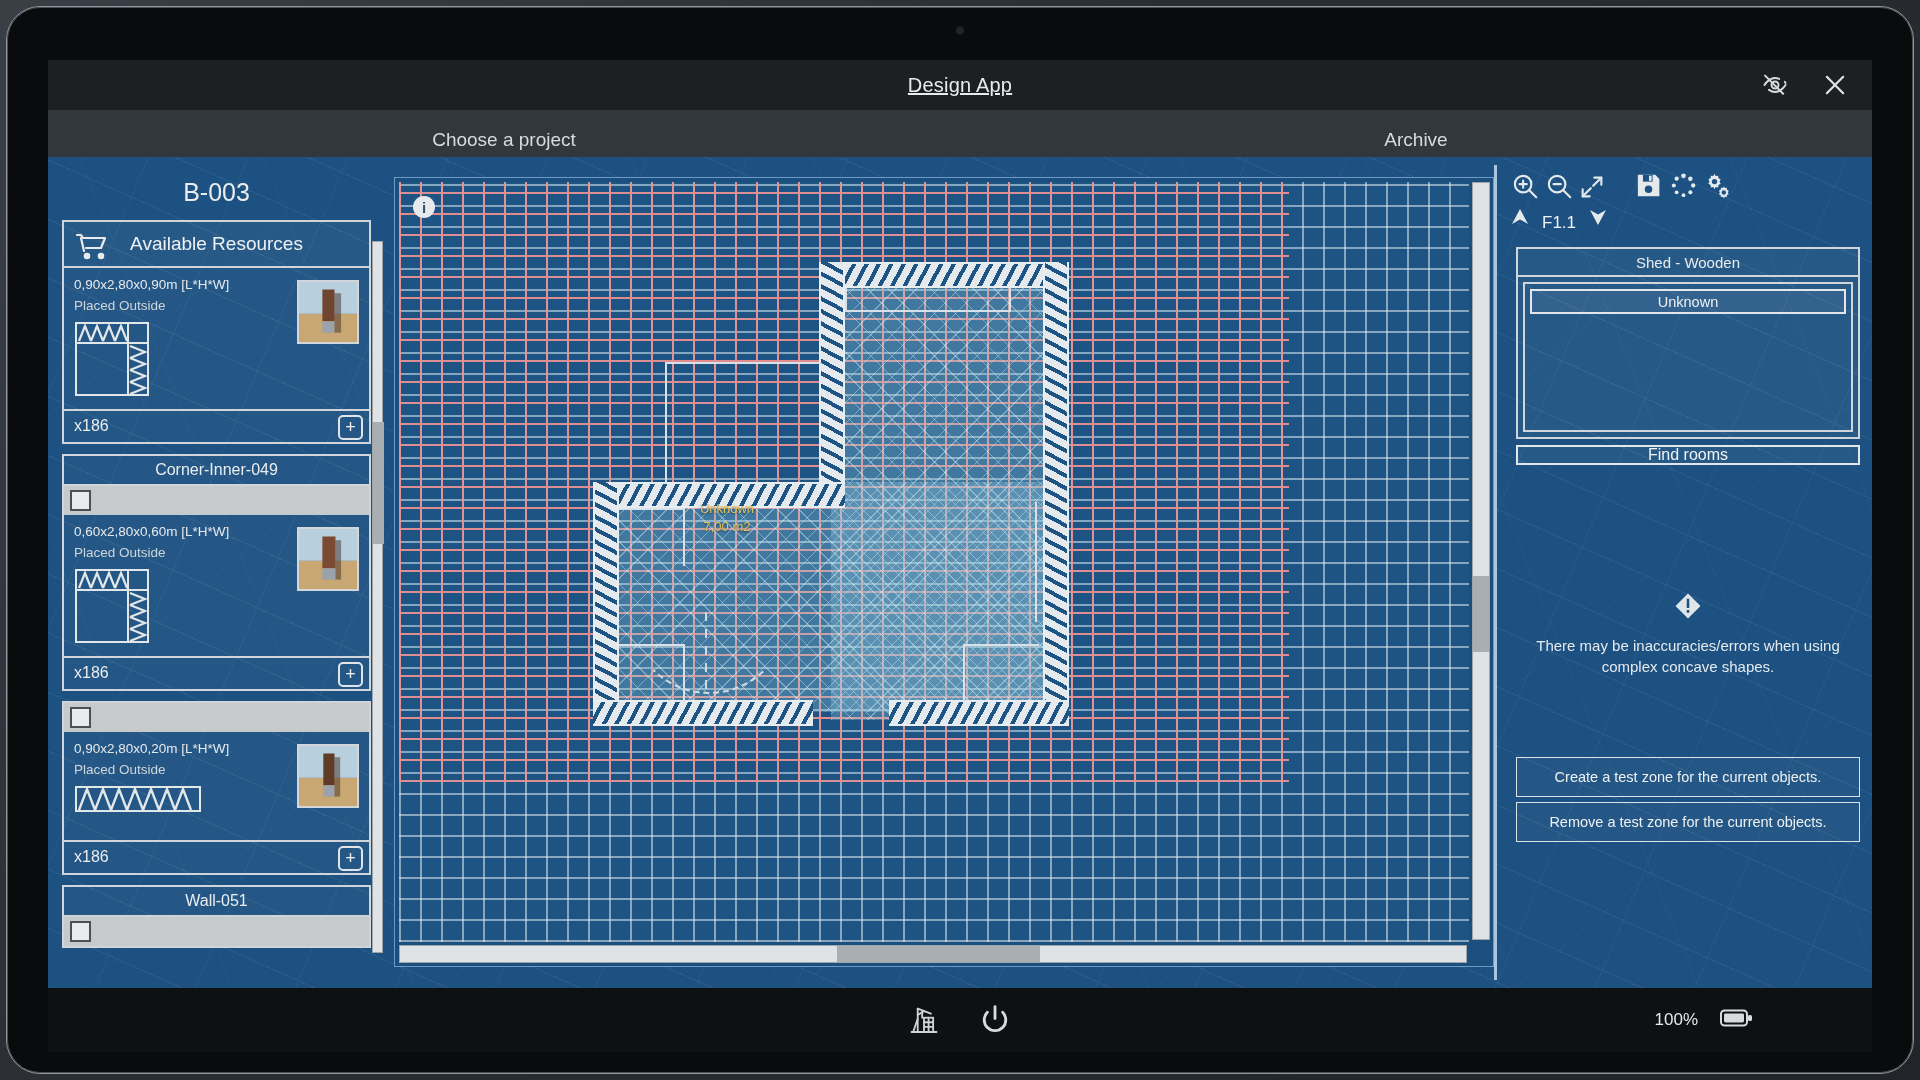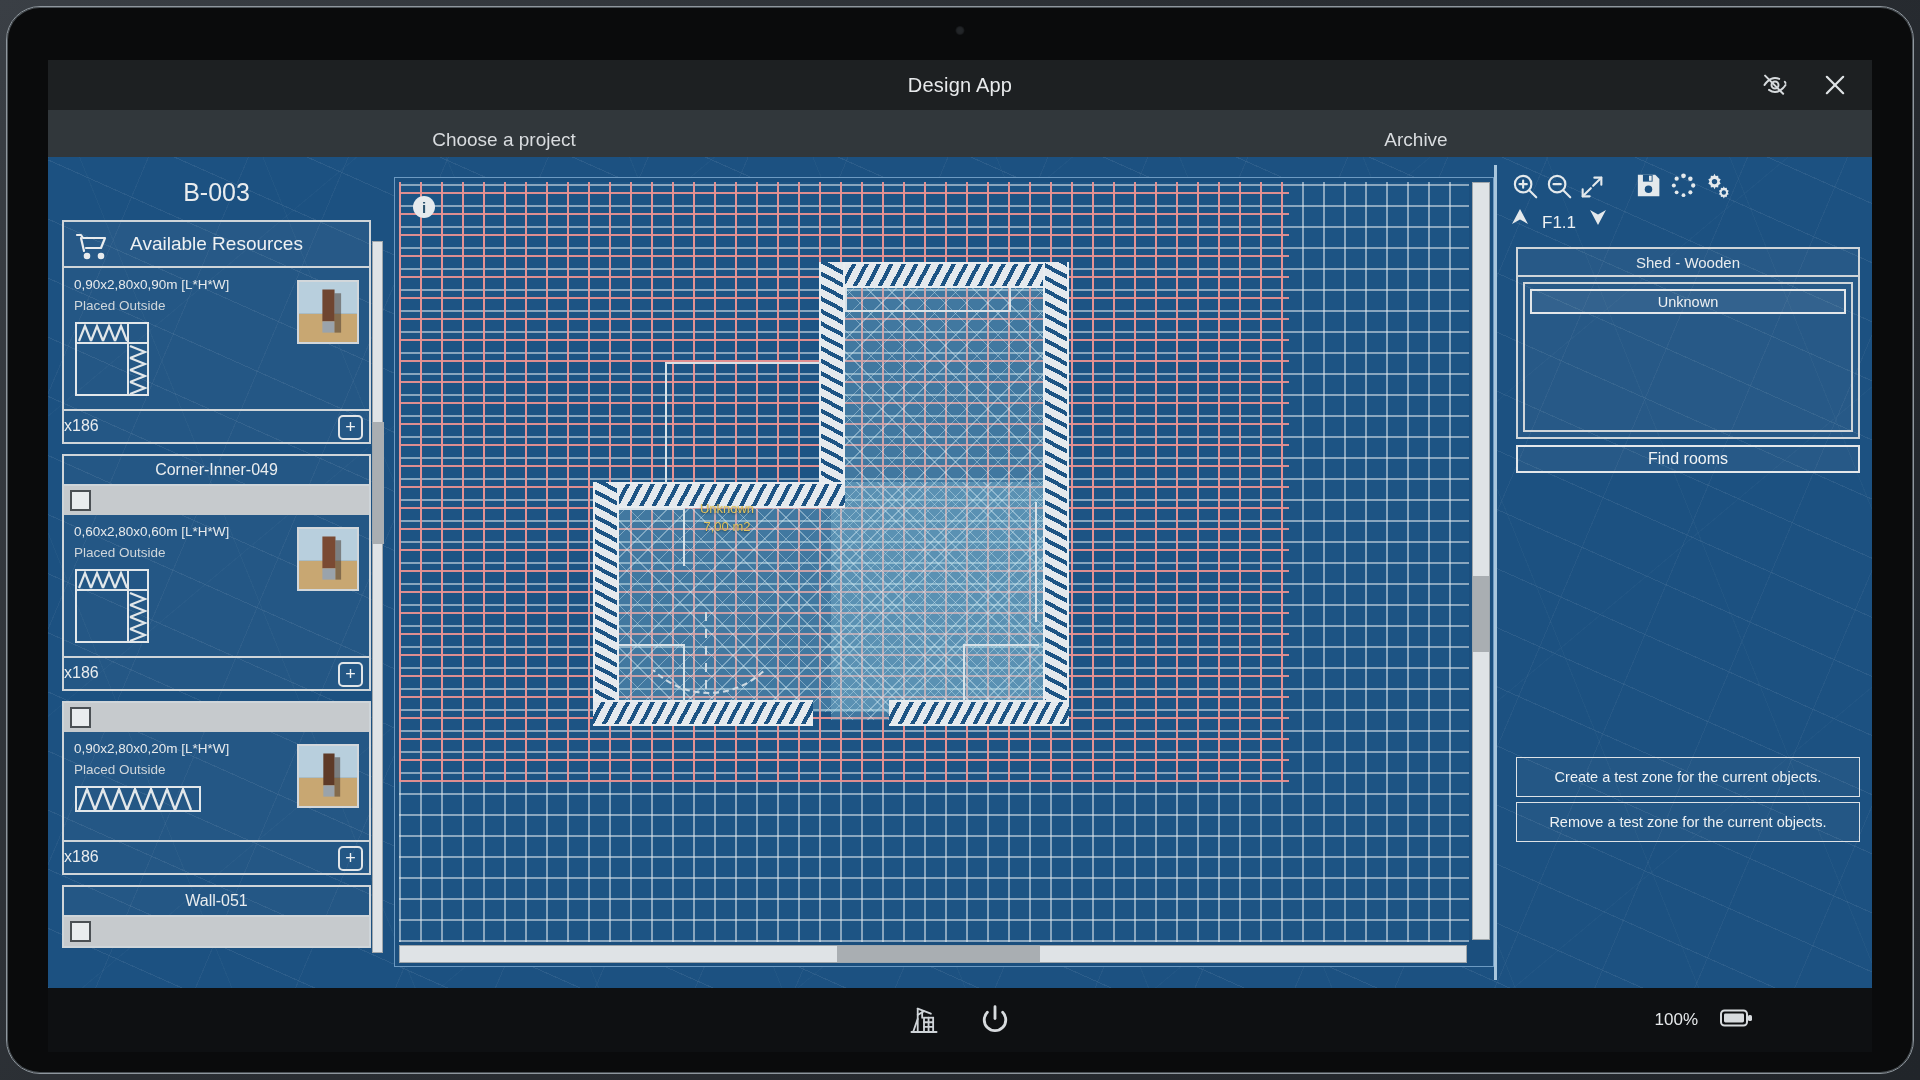--- a/index.html
+++ b/index.html
@@ -26,21 +26,21 @@
     position:absolute; left:48px; top:60px; width:1824px; height:928px;
     background:#22262a; overflow:hidden;
   }
 
   
   #titlebar {
     position:absolute; left:0; top:0; width:100%; height:50px;
     background:#1d2022;
     display:flex; align-items:center; justify-content:center;
   }
-  #titlebar .title { color:#e8eaec; font-size:20px; letter-spacing:.2px; }
+  #titlebar .title { color:#e8eaec; font-size:20px; letter-spacing:.2px;text-decoration:underline; }
   #titlebar .tb-actions {
     position:absolute; right:22px; top:0; height:50px;
     display:flex; align-items:center; gap:30px;
   }
   .tb-btn { width:30px; height:30px; display:flex; align-items:center; justify-content:center; cursor:pointer; }
   .tb-btn svg { display:block; }
 
   
   #tabbar {
     position:absolute; left:0; top:50px; width:100%; height:60px;
@@ -103,21 +103,21 @@
   }
   .card-info{ position:relative; padding:7px 10px 8px 10px; min-height:108px; }
   .dim{ color:#e7eaec; font-size:13.5px; line-height:1.5; }
   .placed{ color:#cfd6db; font-size:13.5px; line-height:1.6; }
   .thumb{
     position:absolute; right:10px; top:12px; width:62px; height:64px;
     border:2px solid #d2d7db; overflow:hidden;
   }
   .card-count{
     position:relative; height:33px; border-top:2px solid #cfd5d9;
-    display:flex; align-items:center; 
+    display:flex; align-items:center; padding-left:10px;
     color:#e9ecee; font-size:16px;
   }
   .plus{
     position:absolute; right:6px; top:4px; width:25px; height:25px;
     border:2px solid #e1e5e8; border-radius:5px;
     display:flex; align-items:center; justify-content:center;
     color:#eef1f3; font-size:18px; line-height:1; cursor:pointer;
   }
 
   
@@ -222,21 +222,21 @@
     position:absolute; left:5px; right:5px; top:33px; bottom:5px;
     border:2px solid #cfd5d9;
   }
   #rp-selected{
     position:absolute; left:5px; right:5px; top:5px; height:25px;
     border:2px solid #e3e7ea; background:rgba(255,255,255,.06);
     display:flex; align-items:center; justify-content:center;
     color:#eef1f3; font-size:14.5px; cursor:pointer;
   }
   #rp-find{
-    position:absolute; left:22px; right:12px; top:288px; height:28px;
+    position:absolute; left:22px; right:12px; top:288px; height:20px;
     border:2px solid #e3e7ea; background:rgba(255,255,255,.05);
     display:flex; align-items:center; justify-content:center;
     color:#f0f3f5; font-size:16px; cursor:pointer;
   }
   #rp-warn{
     position:absolute; left:24px; right:14px; top:434px; text-align:center;
   }
   #rp-warn .msg{ color:#e6eaed; font-size:15px; line-height:1.42; margin-top:10px; }
   .rp-action{
     position:absolute; left:22px; right:12px; height:40px;
@@ -552,20 +552,30 @@
 
         <div class="rp-box" id="rp-group">
           <div class="hdr">Shed - Wooden</div>
           <div id="rp-inner">
             <div id="rp-selected">Unknown</div>
           </div>
         </div>
 
         <div id="rp-find">Find rooms</div>
 
+        <div id="rp-warn">
+          <span>
+            <svg width="30" height="30" viewBox="0 0 24 24">
+              <path d="M12 2 L22 12 L12 22 L2 12 Z" fill="#e0e5e9"></path>
+              <rect x="11" y="6.2" width="2" height="7.4" fill="#1c5181"></rect>
+              <rect x="11" y="15.2" width="2" height="2.2" fill="#1c5181"></rect>
+            </svg>
+          </span>
+          <div class="msg">There may be inaccuracies/errors when using complex concave shapes.</div>
+        </div>
 
         <div class="rp-action" id="rp-create">Create a test zone for the current objects.</div>
         <div class="rp-action" id="rp-remove">Remove a test zone for the current objects.</div>
       </div>
 
     </div>
   </div>
 
   <div id="bottombar">
     <div class="bb-icons">

